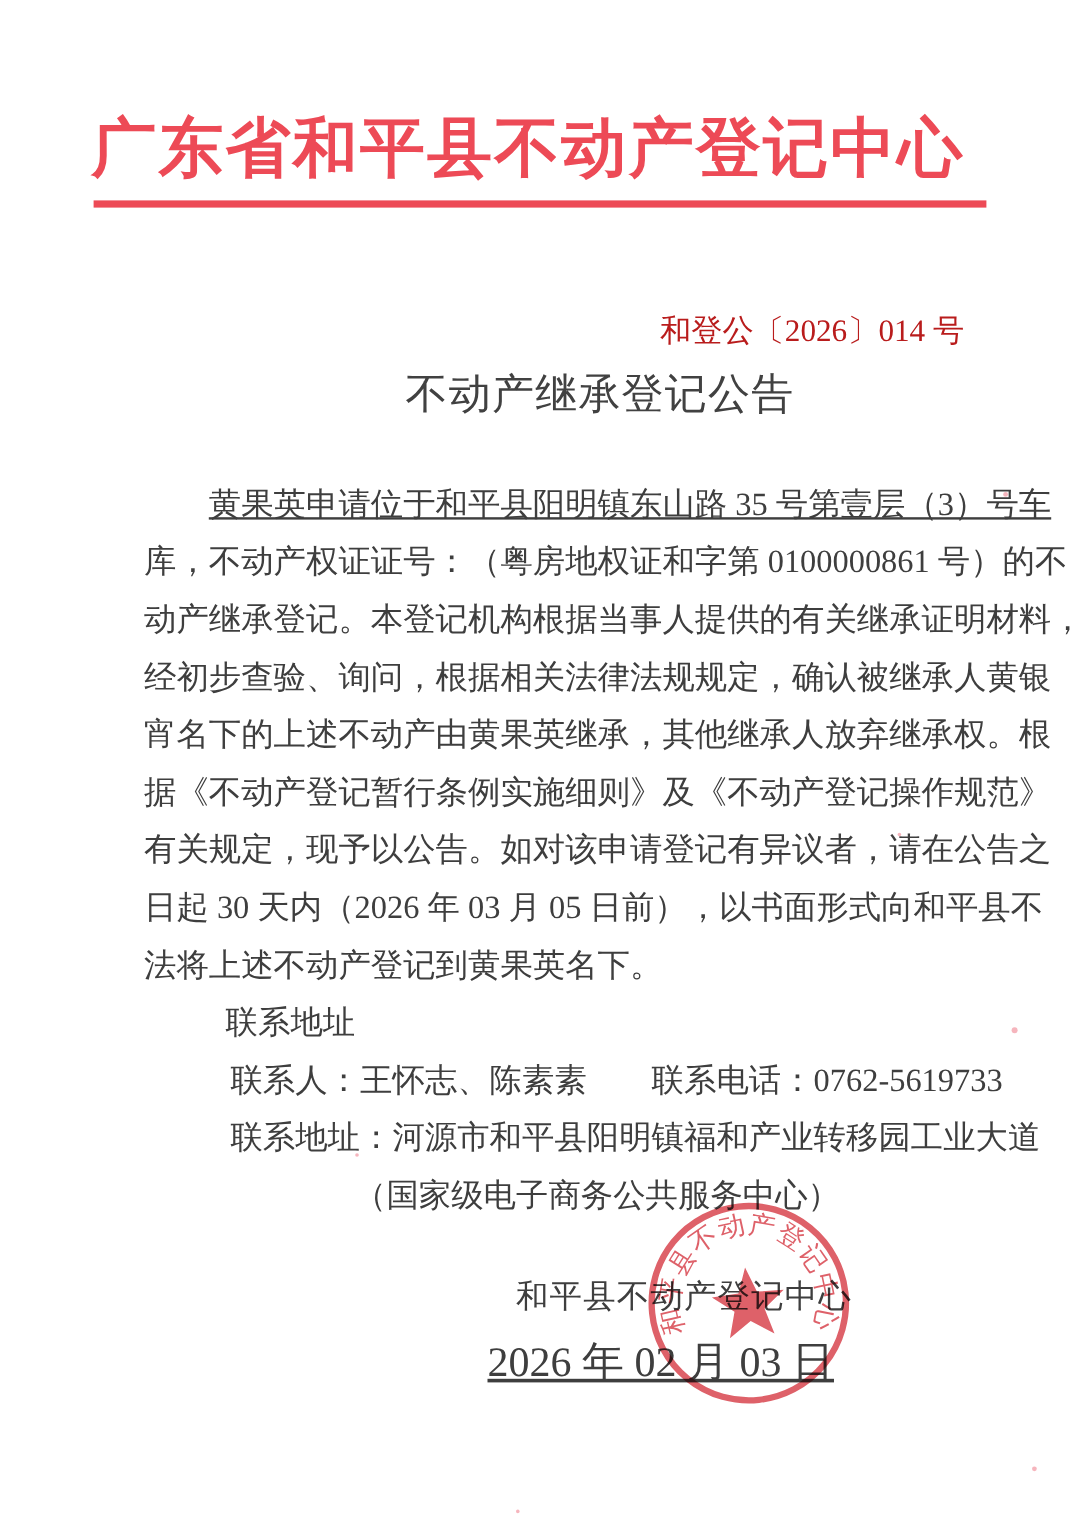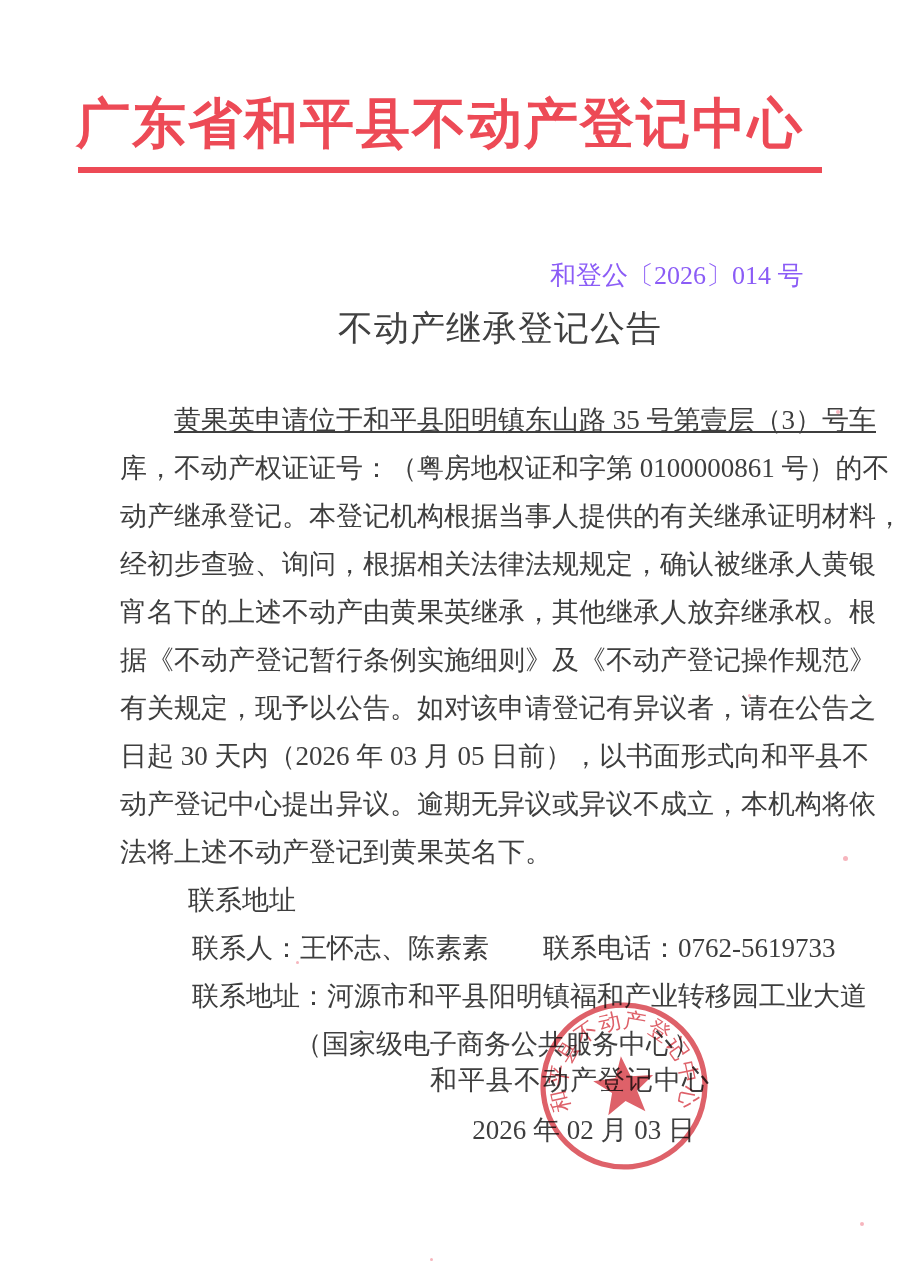--- a/index.html
+++ b/index.html
@@ -12,21 +12,21 @@
     position:absolute;left:68px;top:88px;width:744px;
     text-align:center;font-size:54px;font-weight:bold;
     letter-spacing:2px;color:#ed4a56;white-space:nowrap;
   }
   .red-rule{
     position:absolute;left:78px;top:167px;width:744px;height:6px;
     background:#ed4a56;
   }
   .doc-number{
     position:absolute;left:550px;top:258px;
-    font-size:26px;color:#8b5cf6;white-space:nowrap;
+    font-size:26px;color:#b91c1c;white-space:nowrap;
   }
   .notice-title{
     position:absolute;left:500px;top:305px;transform:translateX(-50%);
     font-size:35px;color:#414141;letter-spacing:1px;white-space:nowrap;
   }
   .notice-body{
     position:absolute;left:120px;top:396px;width:712px;
     font-size:27px;line-height:48px;color:#3e3e3e;
   }
   .line{white-space:nowrap;text-align:justify;text-align-last:justify;}
@@ -34,22 +34,22 @@
   .line.endline{text-align-last:left;}
   .closing{margin-left:68px;white-space:nowrap;text-align:left;text-align-last:left;}
   .contact{margin-left:72px;white-space:nowrap;text-align:right;text-align-last:left;}
   .contact .gap{display:inline-block;width:54px;}
   .addr2{margin-left:175px;white-space:nowrap;text-align:left;text-align-last:left;}
   .issuer{
     position:absolute;right:190px;top:1062px;font-size:27px;
     letter-spacing:1px;color:#3e3e3e;white-space:nowrap;
   }
   .issue-date{
-    position:absolute;right:205px;top:1112px;font-size:27px;
-    color:#3e3e3e;white-space:nowrap;
+    position:absolute;right:205px;top:1112px;font-size:35px;
+    color:#3e3e3e;white-space:nowrap;text-decoration:underline;
   }
   .seal{
     position:absolute;left:536px;top:998px;width:176px;height:176px;
     transform:rotate(-6deg);mix-blend-mode:multiply;opacity:.85;
   }
   .speck{position:absolute;border-radius:50%;background:rgba(238,120,135,.55);}
 </style>
 </head>
 <body>
 
@@ -61,21 +61,20 @@
 
 <div class="notice-body">
   <div class="line first">黄果英申请位于和平县阳明镇东山路 35 号第壹层（3）号车</div>
   <div class="line">库，不动产权证证号：（粤房地权证和字第 0100000861 号）的不</div>
   <div class="line">动产继承登记。本登记机构根据当事人提供的有关继承证明材料，</div>
   <div class="line">经初步查验、询问，根据相关法律法规规定，确认被继承人黄银</div>
   <div class="line">宵名下的上述不动产由黄果英继承，其他继承人放弃继承权。根</div>
   <div class="line">据《不动产登记暂行条例实施细则》及《不动产登记操作规范》</div>
   <div class="line">有关规定，现予以公告。如对该申请登记有异议者，请在公告之</div>
   <div class="line">日起 30 天内（2026 年 03 月 05 日前），以书面形式向和平县不</div>
-  <div class="line">动产登记中心提出异议。逾期无异议或异议不成立，本机构将依</div>
   <div class="line endline">法将上述不动产登记到黄果英名下。</div>
   <div class="closing">联系地址</div>
   <div class="contact">
     <span>联系人：</span><span>王怀志、陈素素</span><span class="gap"></span><span>联系电话：</span><span>0762-5619733</span>
   </div>
   <div class="contact">
     <span>联系地址：</span><span>河源市和平县阳明镇福和产业转移园工业大道</span>
   </div>
   <div class="addr2">（国家级电子商务公共服务中心）</div>
 </div>

